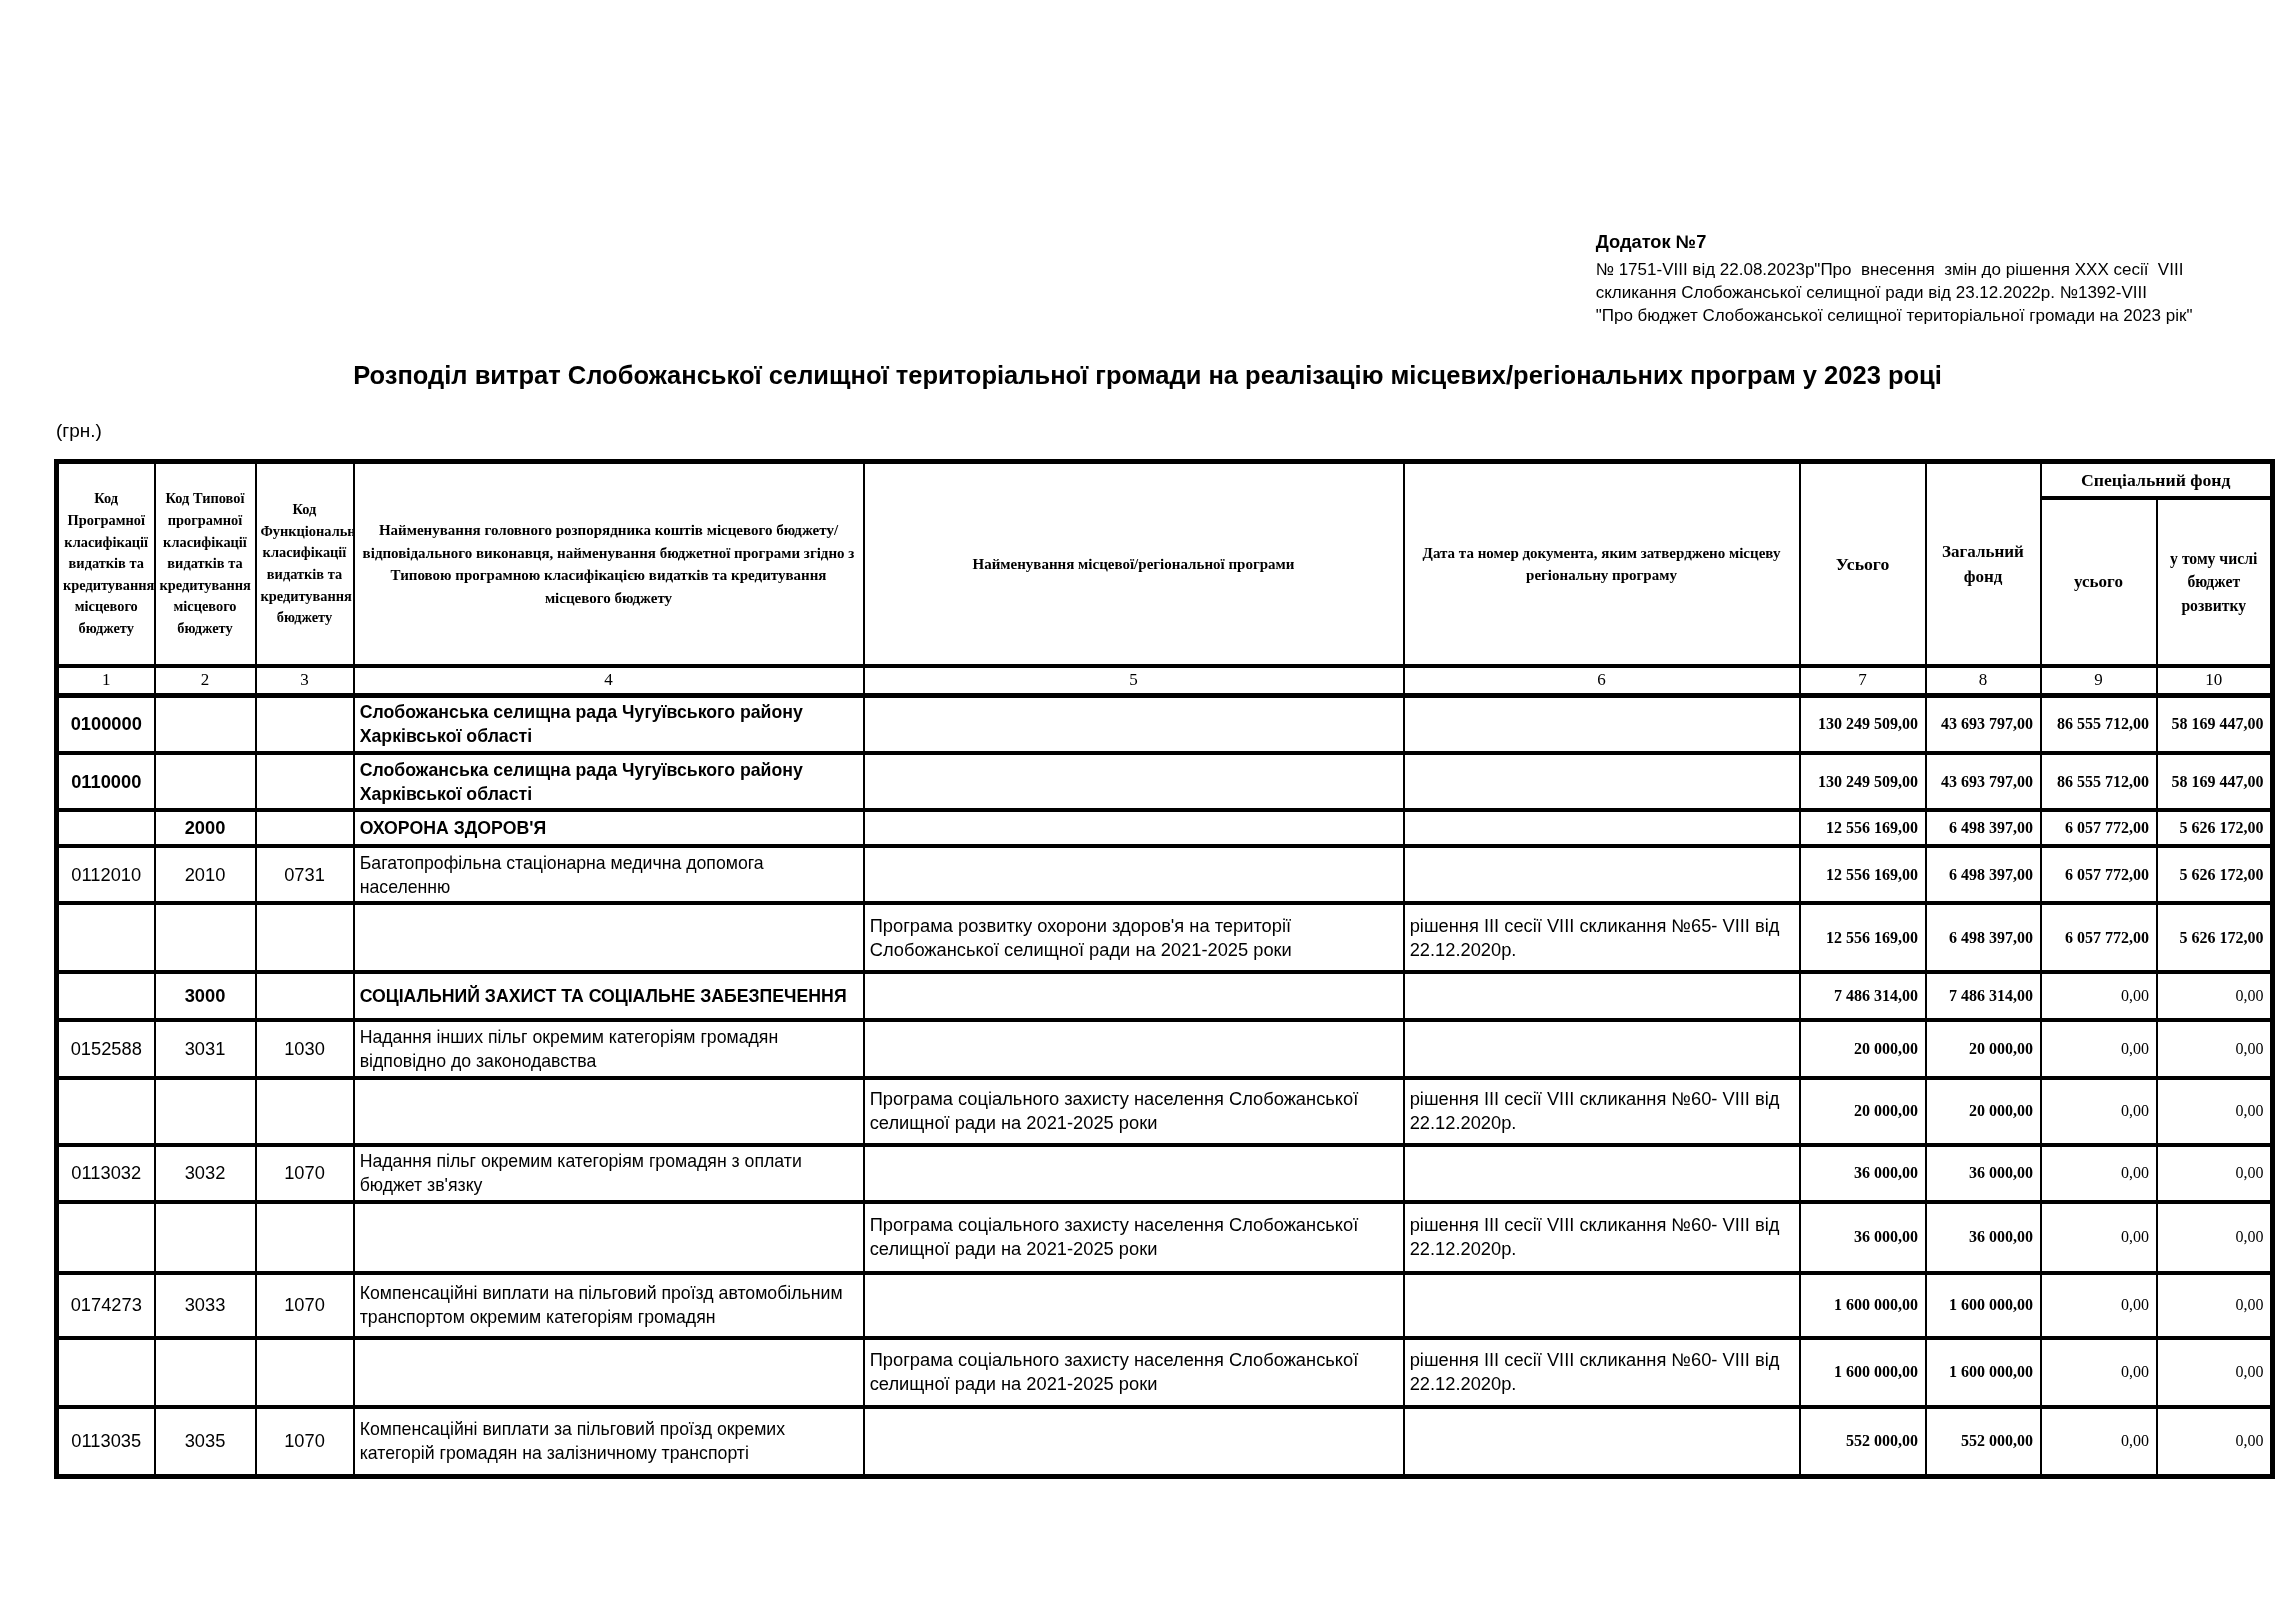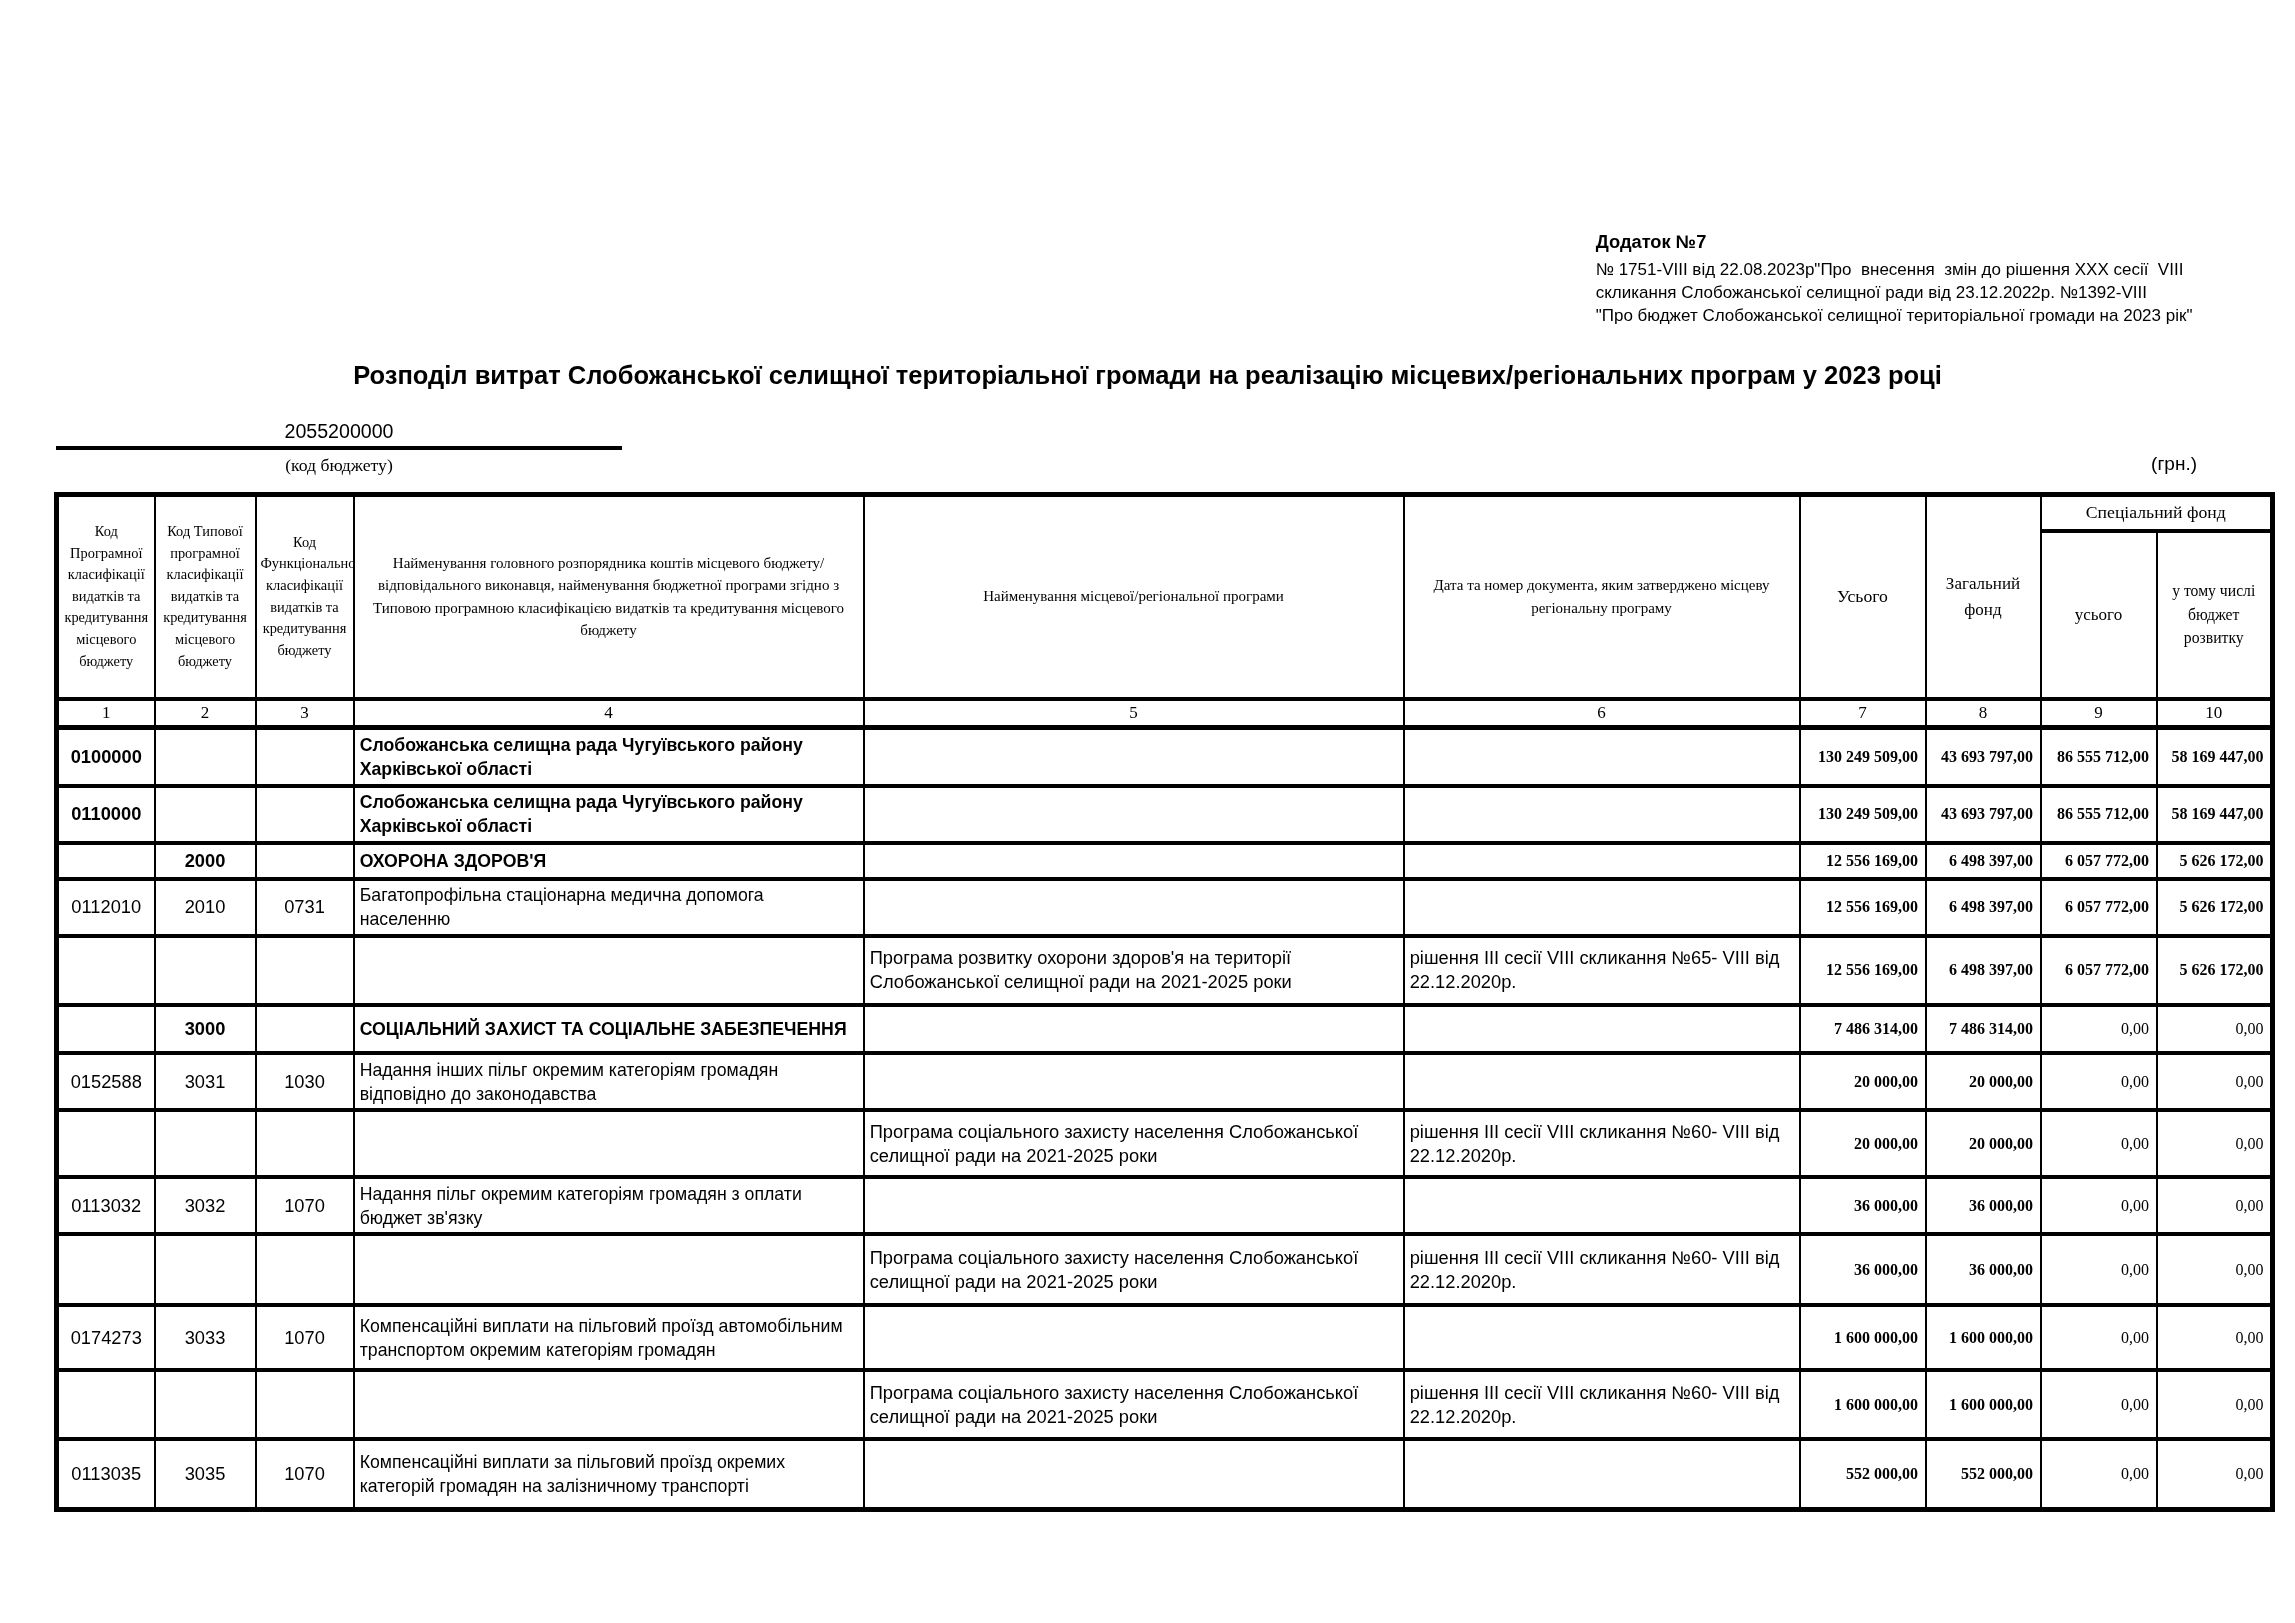--- a/index.html
+++ b/index.html
@@ -26,21 +26,21 @@
   .grn{font-size:19px;padding-bottom:1.3px;}
 
   
   table.budget{
     border-collapse:collapse;table-layout:fixed;
     margin:15.7px 0 0 54px;width:2217px;border:5.2px solid #000;
   }
   th,td{border:2.6px solid #000;border-top-width:4.6px;border-bottom-width:4.6px;overflow:hidden;}
   thead{border-bottom:5.9px solid #000;}
   thead th{
-    font-family:"Liberation Serif",serif;font-weight:normal;text-align:center;
+    font-family:"Liberation Serif",serif;font-weight:bold;text-align:center;
     vertical-align:middle;padding:2.6px 3.9px;line-height:1.5;margin-left:11px;
   }
   .c1h,.c2h,.c3h{font-size:14.4px;}
   .c4h,.c5h,.c6h{font-size:15px;}
   .c7h{font-size:17.7px;}
   .c8h{font-size:17px;}
   .spec{font-size:17.7px;border-bottom-width:4.6px;}
   .c9h{font-size:17px;}
   .c10h{font-size:15.7px;}
   tr.numrow td{
@@ -67,25 +67,20 @@
   <div class="appendix">
     <div class="apx-title">Додаток №7</div>
     <div class="line">№ 1751-VIII від 22.08.2023р"Про  внесення  змін до рішення XXX сесії  VIII</div>
     <div class="line">скликання Слобожанської селищної ради від 23.12.2022р. №1392-VIII</div>
     <div class="line">"Про бюджет Слобожанської селищної територіальної громади на 2023 рік"</div>
   </div>
 
   <div class="doc-title">Розподіл витрат Слобожанської селищної територіальної громади на реалізацію місцевих/регіональних програм у 2023 році</div>
 
   <div class="code-row">
-    <div class="code-block">
-      <div class="code-value">2055200000</div>
-      <div class="code-underline"></div>
-      <div class="code-label">(код бюджету)</div>
-    </div>
     <div class="grn">(грн.)</div>
   </div>
 
   <table class="budget">
     <colgroup>
       <col style="width:98px">
         <col style="width:101px">
         <col style="width:98px">
       <col style="width:510px">
         <col style="width:540px">

